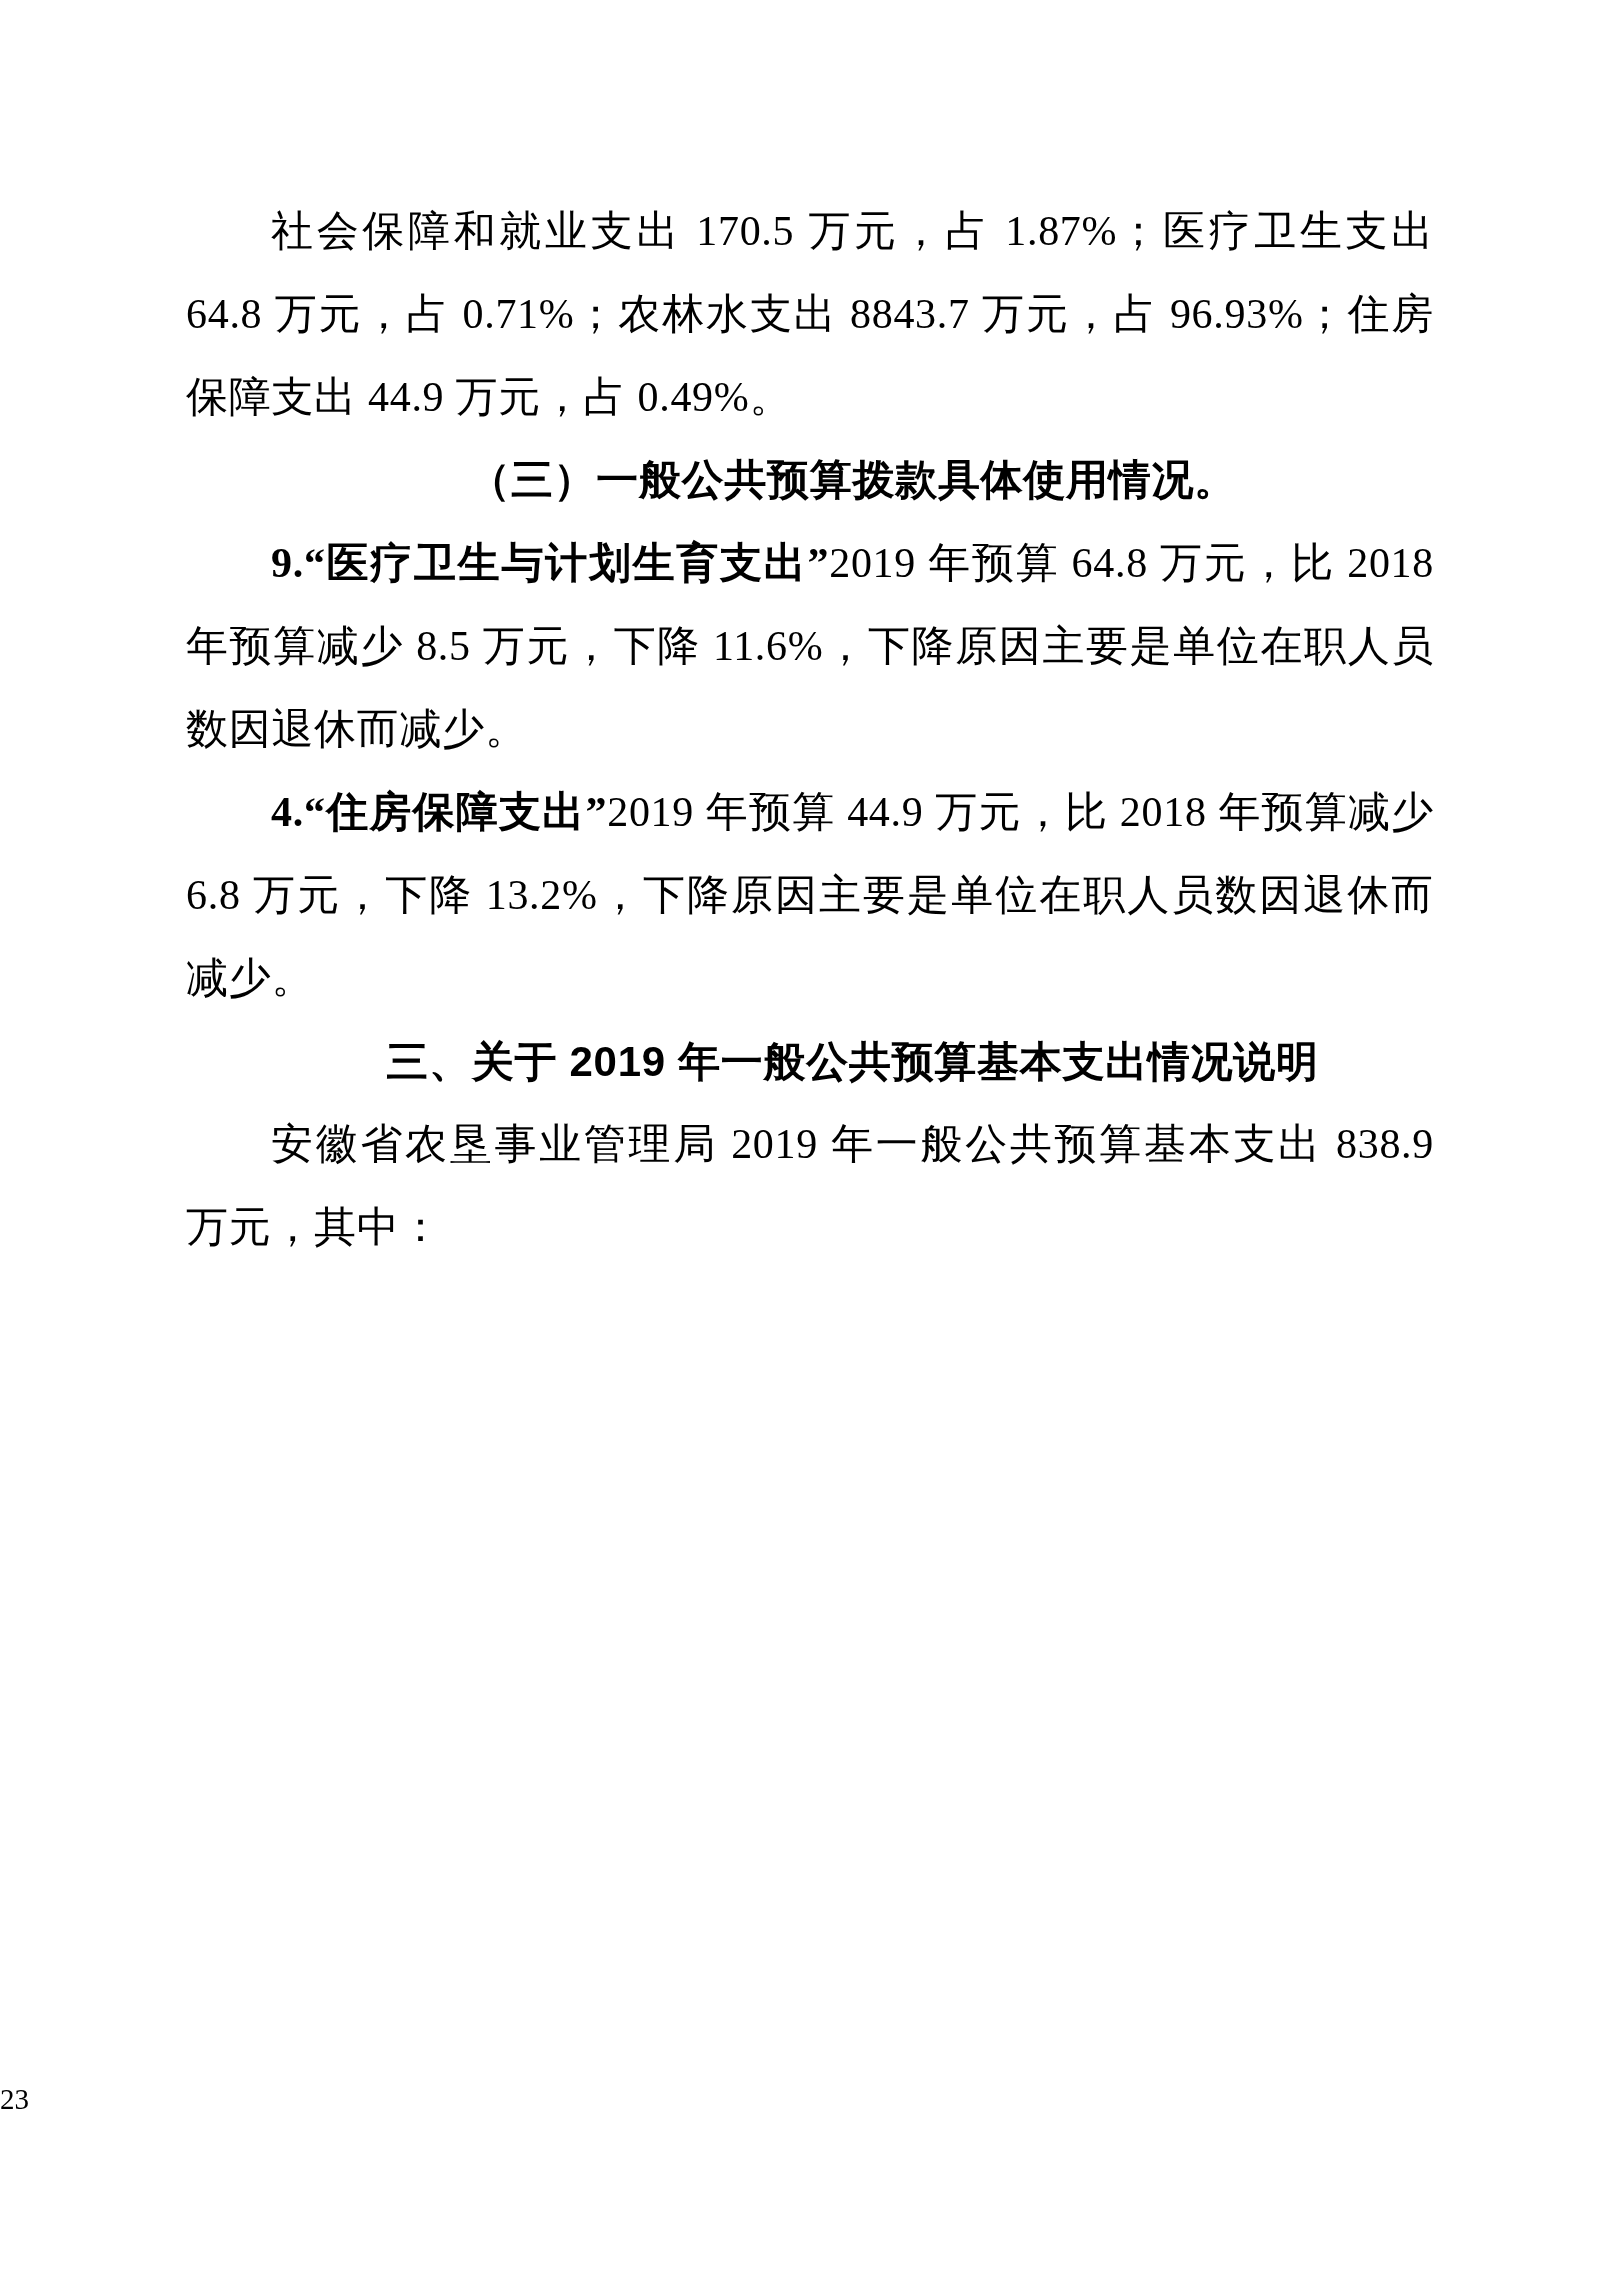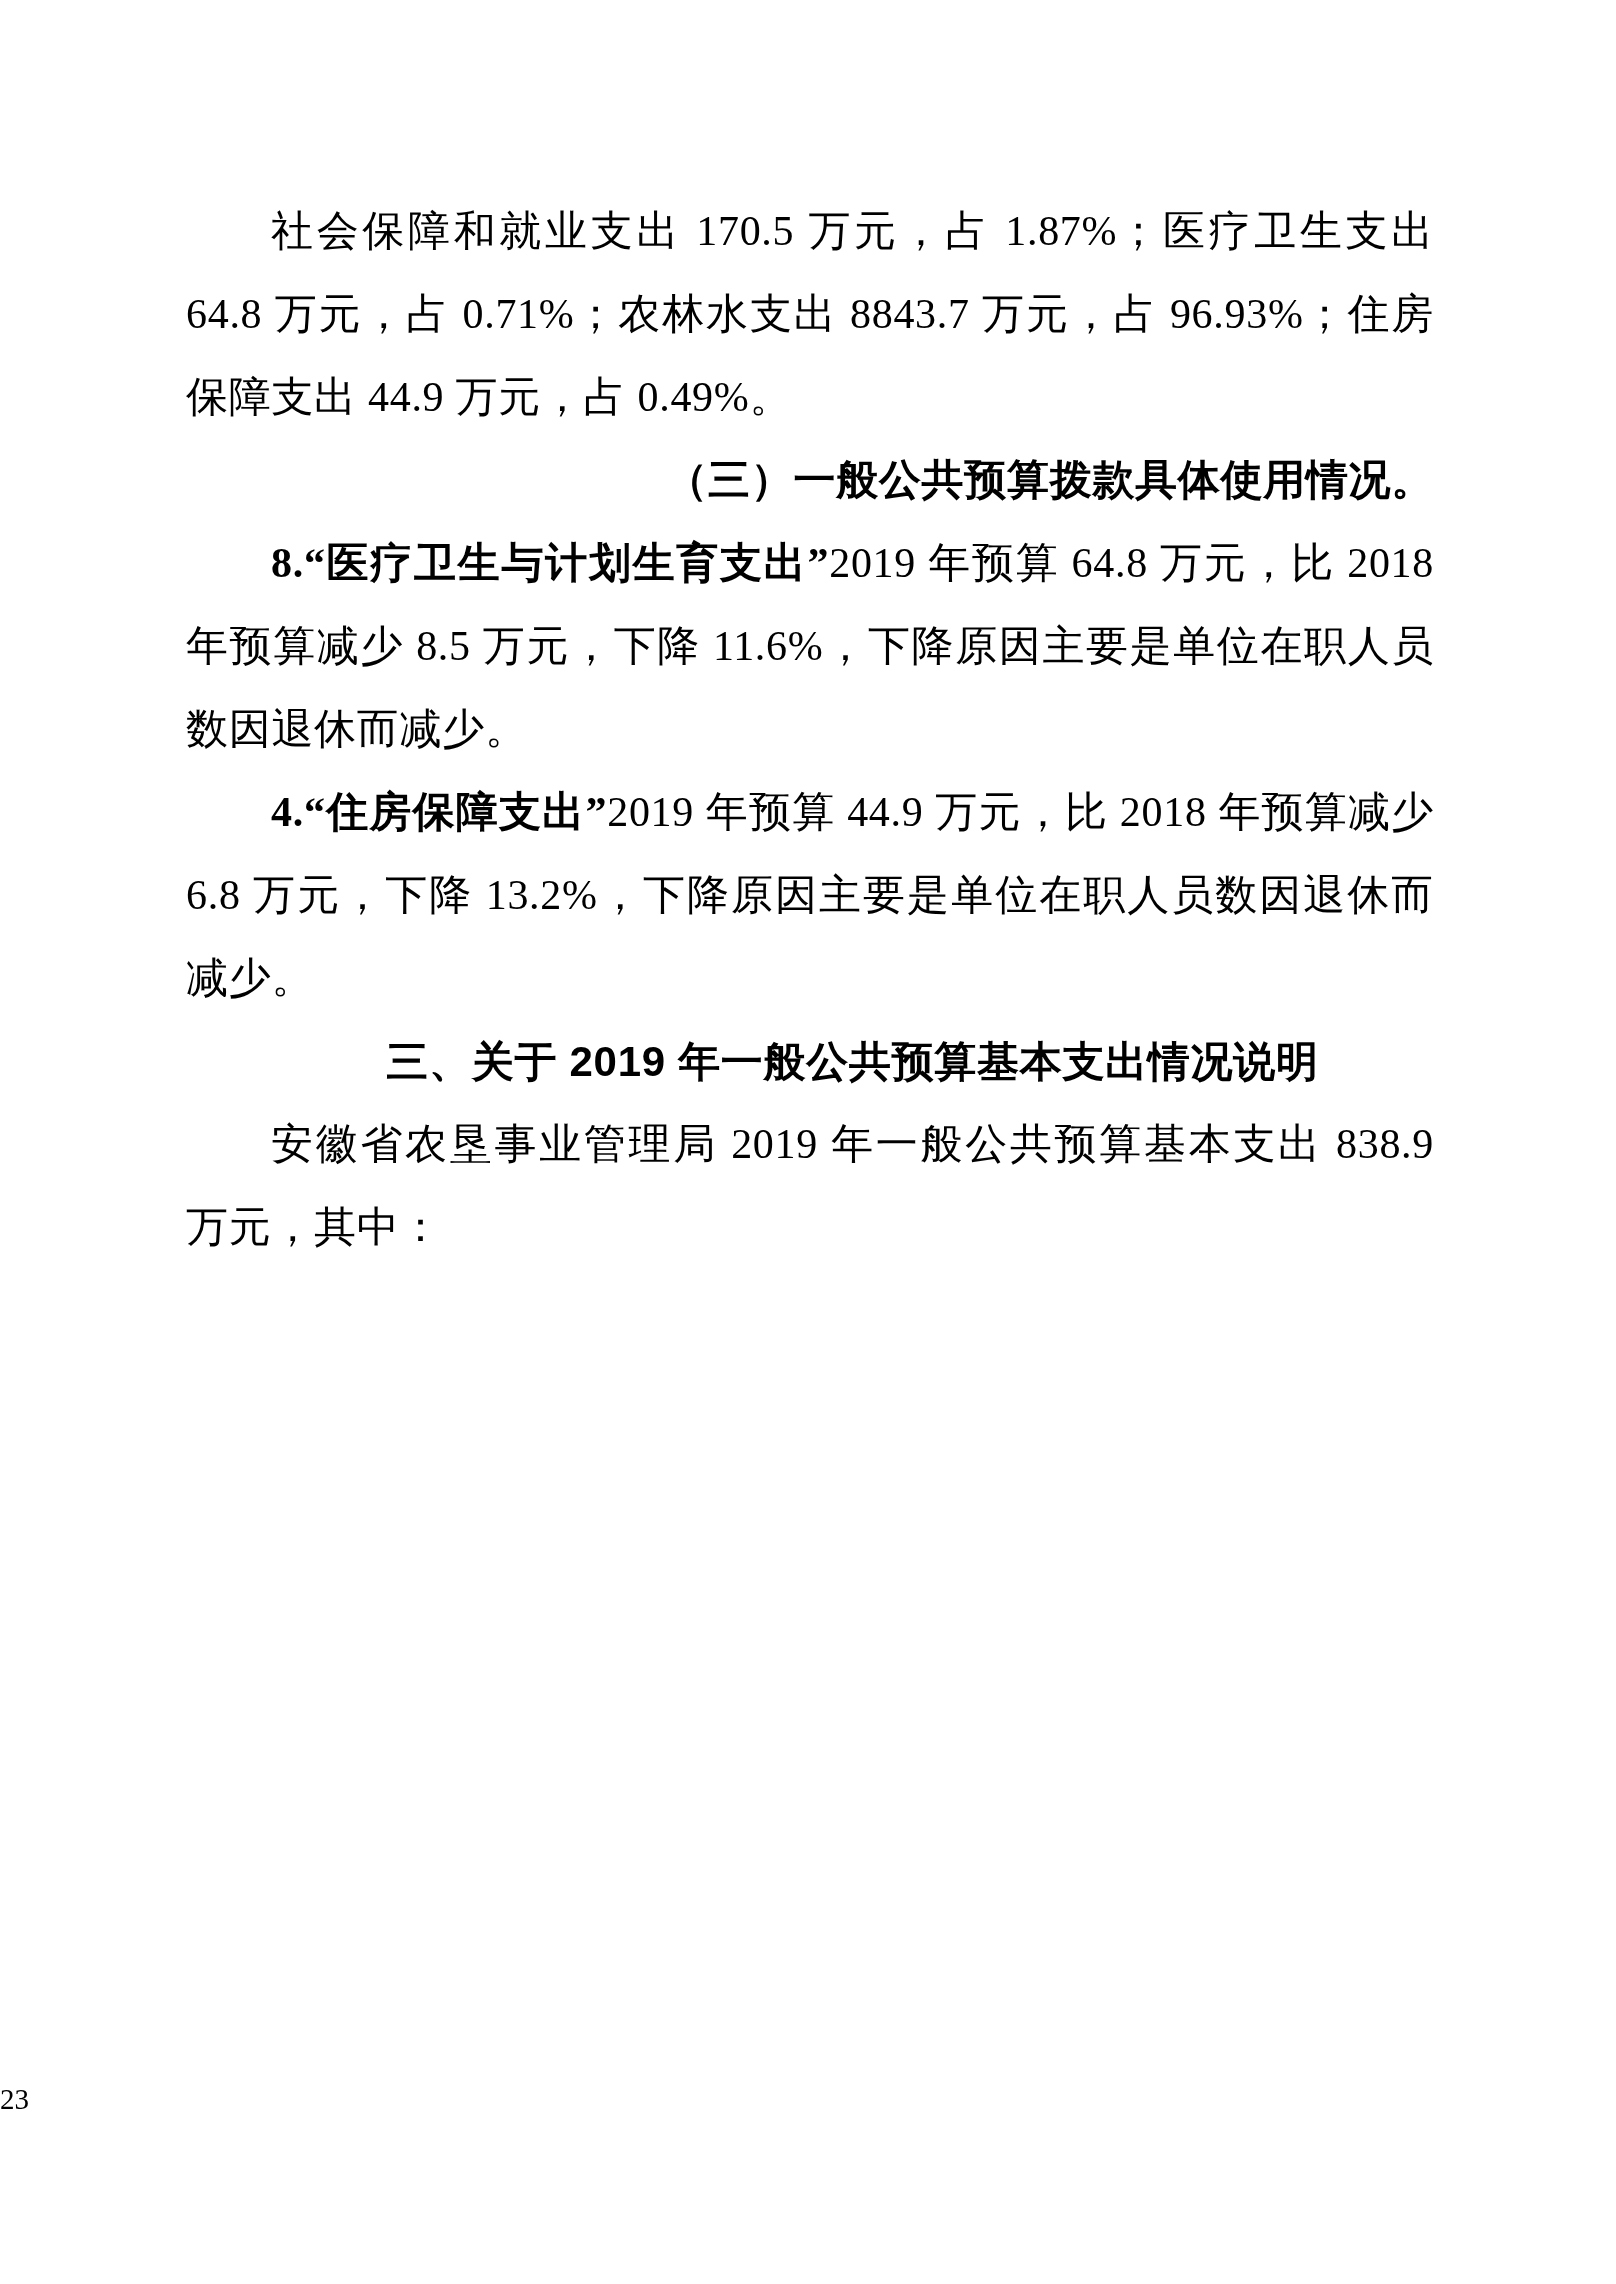--- a/index.html
+++ b/index.html
@@ -33,21 +33,21 @@
     font-size: 42px;
     line-height: 83px;
     text-align: justify;
     letter-spacing: 0.7px;
   }
   .indent {
     text-indent: 85px;
   }
   p.h-kai {
     font-weight: bold;
-    text-align: right;
+    text-align: center;
   }
   p.h-hei {
     font-family: "Liberation Sans", "DejaVu Sans", sans-serif;
     font-weight: bold;
     text-align: center;
   }
   .lead {
     font-weight: bold;
   }
   .page-number {
@@ -64,21 +64,21 @@
 <body>
 
 <div class="page">
   <div class="content">
 
     <p class="indent"><span>社会保障和就业支出 170.5 万元，占 1.87%；医疗卫生支出 64.8 万元，占 0.71%；农林水支出 8843.7 万元，占 96.93%；住房保障支出 44.9 万元，占 0.49%。</span></p>
 
     <p class="indent h-kai"><span>（三）一般公共预算拨款具体使用情况。</span></p>
 
 
-    <p class="indent"><span class="lead">8.“医疗卫生与计划生育支出”</span><span>2019 年预算 64.8 万元，比 2018 年预算减少 8.5 万元，下降 11.6%，下降原因主要是单位在职人员数因退休而减少。</span></p>
+    <p class="indent"><span class="lead">9.“医疗卫生与计划生育支出”</span><span>2019 年预算 64.8 万元，比 2018 年预算减少 8.5 万元，下降 11.6%，下降原因主要是单位在职人员数因退休而减少。</span></p>
 
 
     <p class="indent"><span class="lead">4.“住房保障支出”</span><span>2019 年预算 44.9 万元，比 2018 年预算减少 6.8 万元，下降 13.2%，下降原因主要是单位在职人员数因退休而减少。</span></p>
 
     <p class="indent h-hei"><span>三、关于 2019 年一般公共预算基本支出情况说明</span></p>
 
     <p class="indent"><span>安徽省农垦事业管理局 2019 年一般公共预算基本支出 838.9 万元，其中：</span></p>
 
   </div>
 

